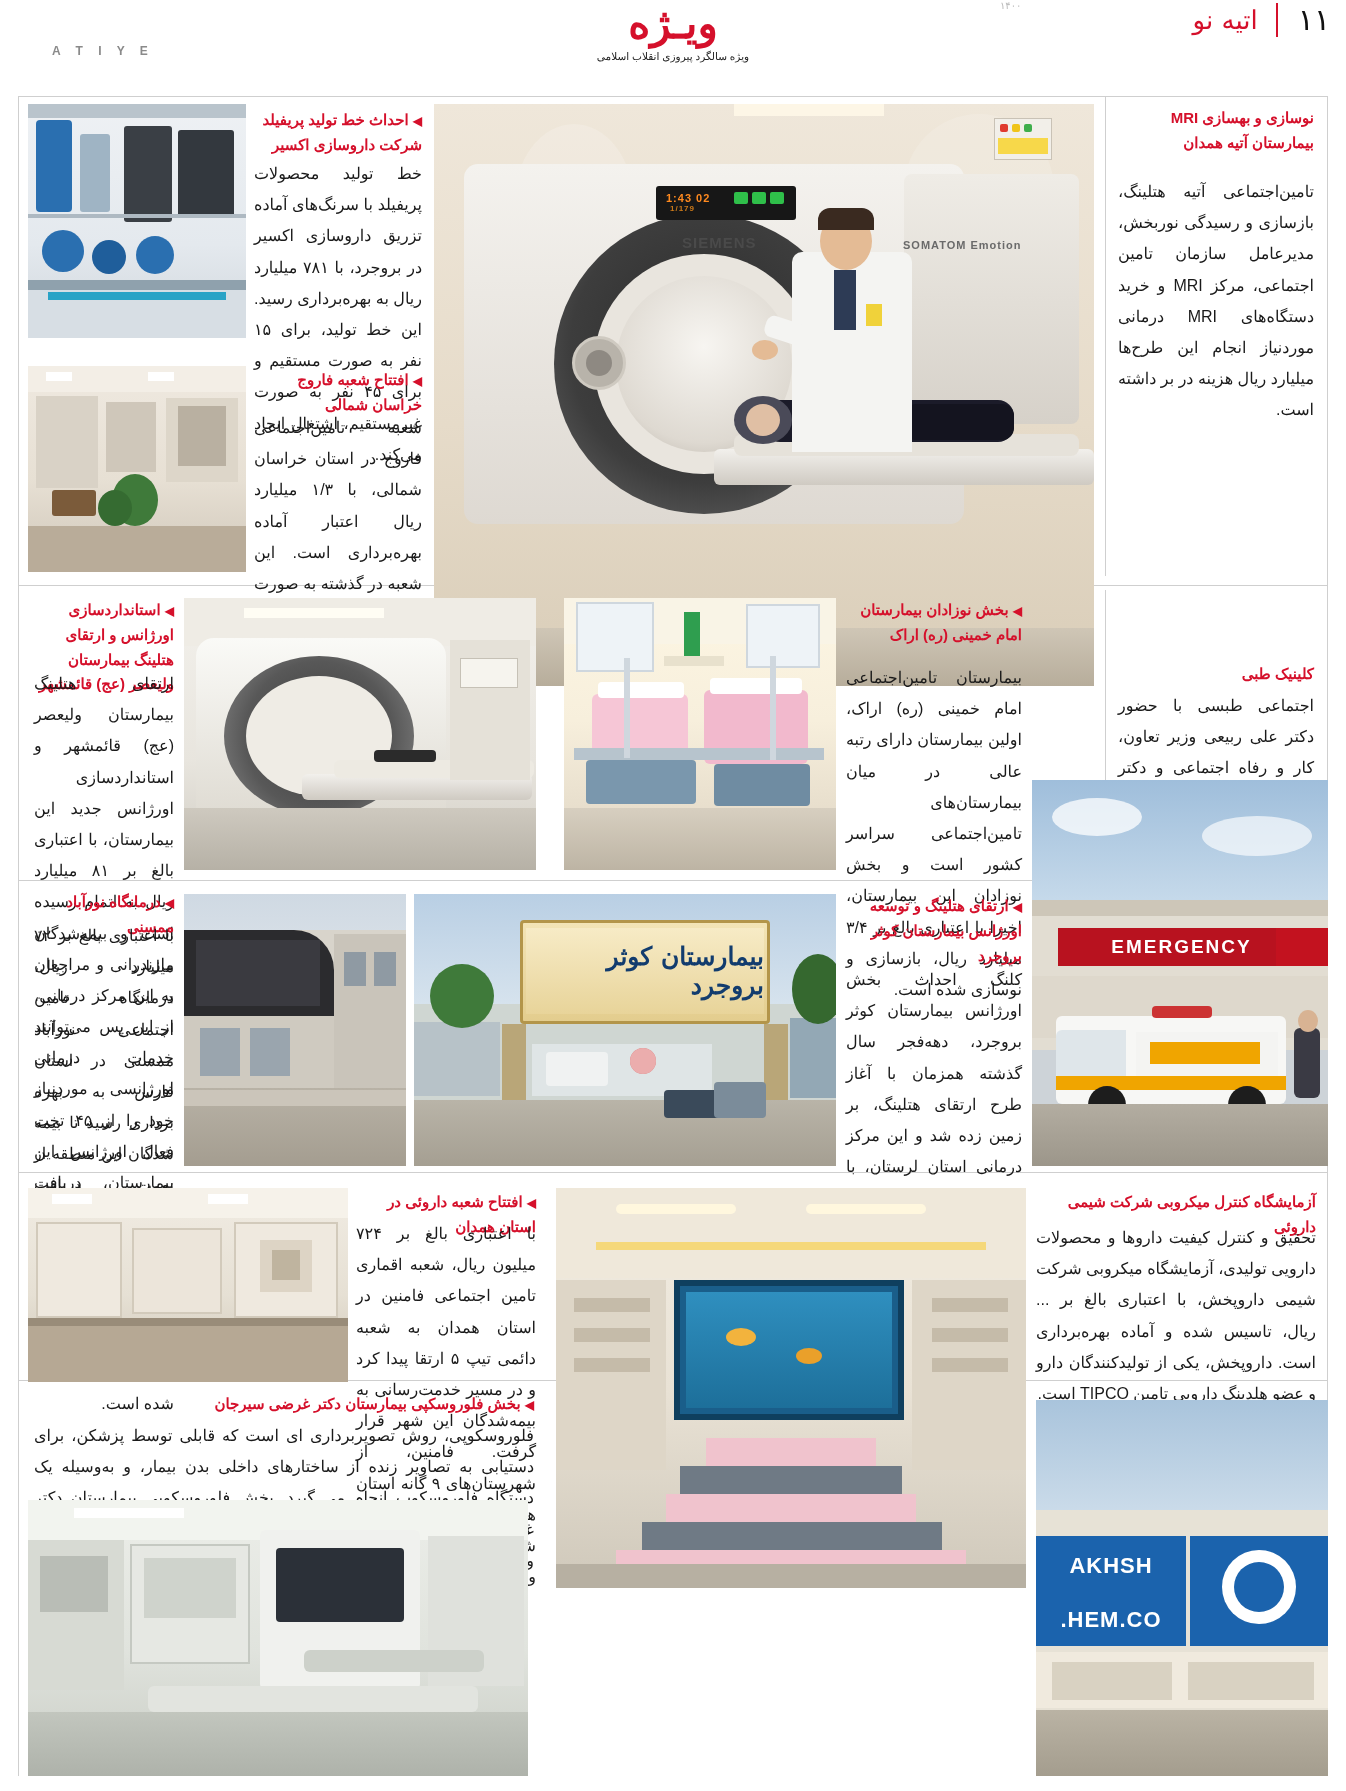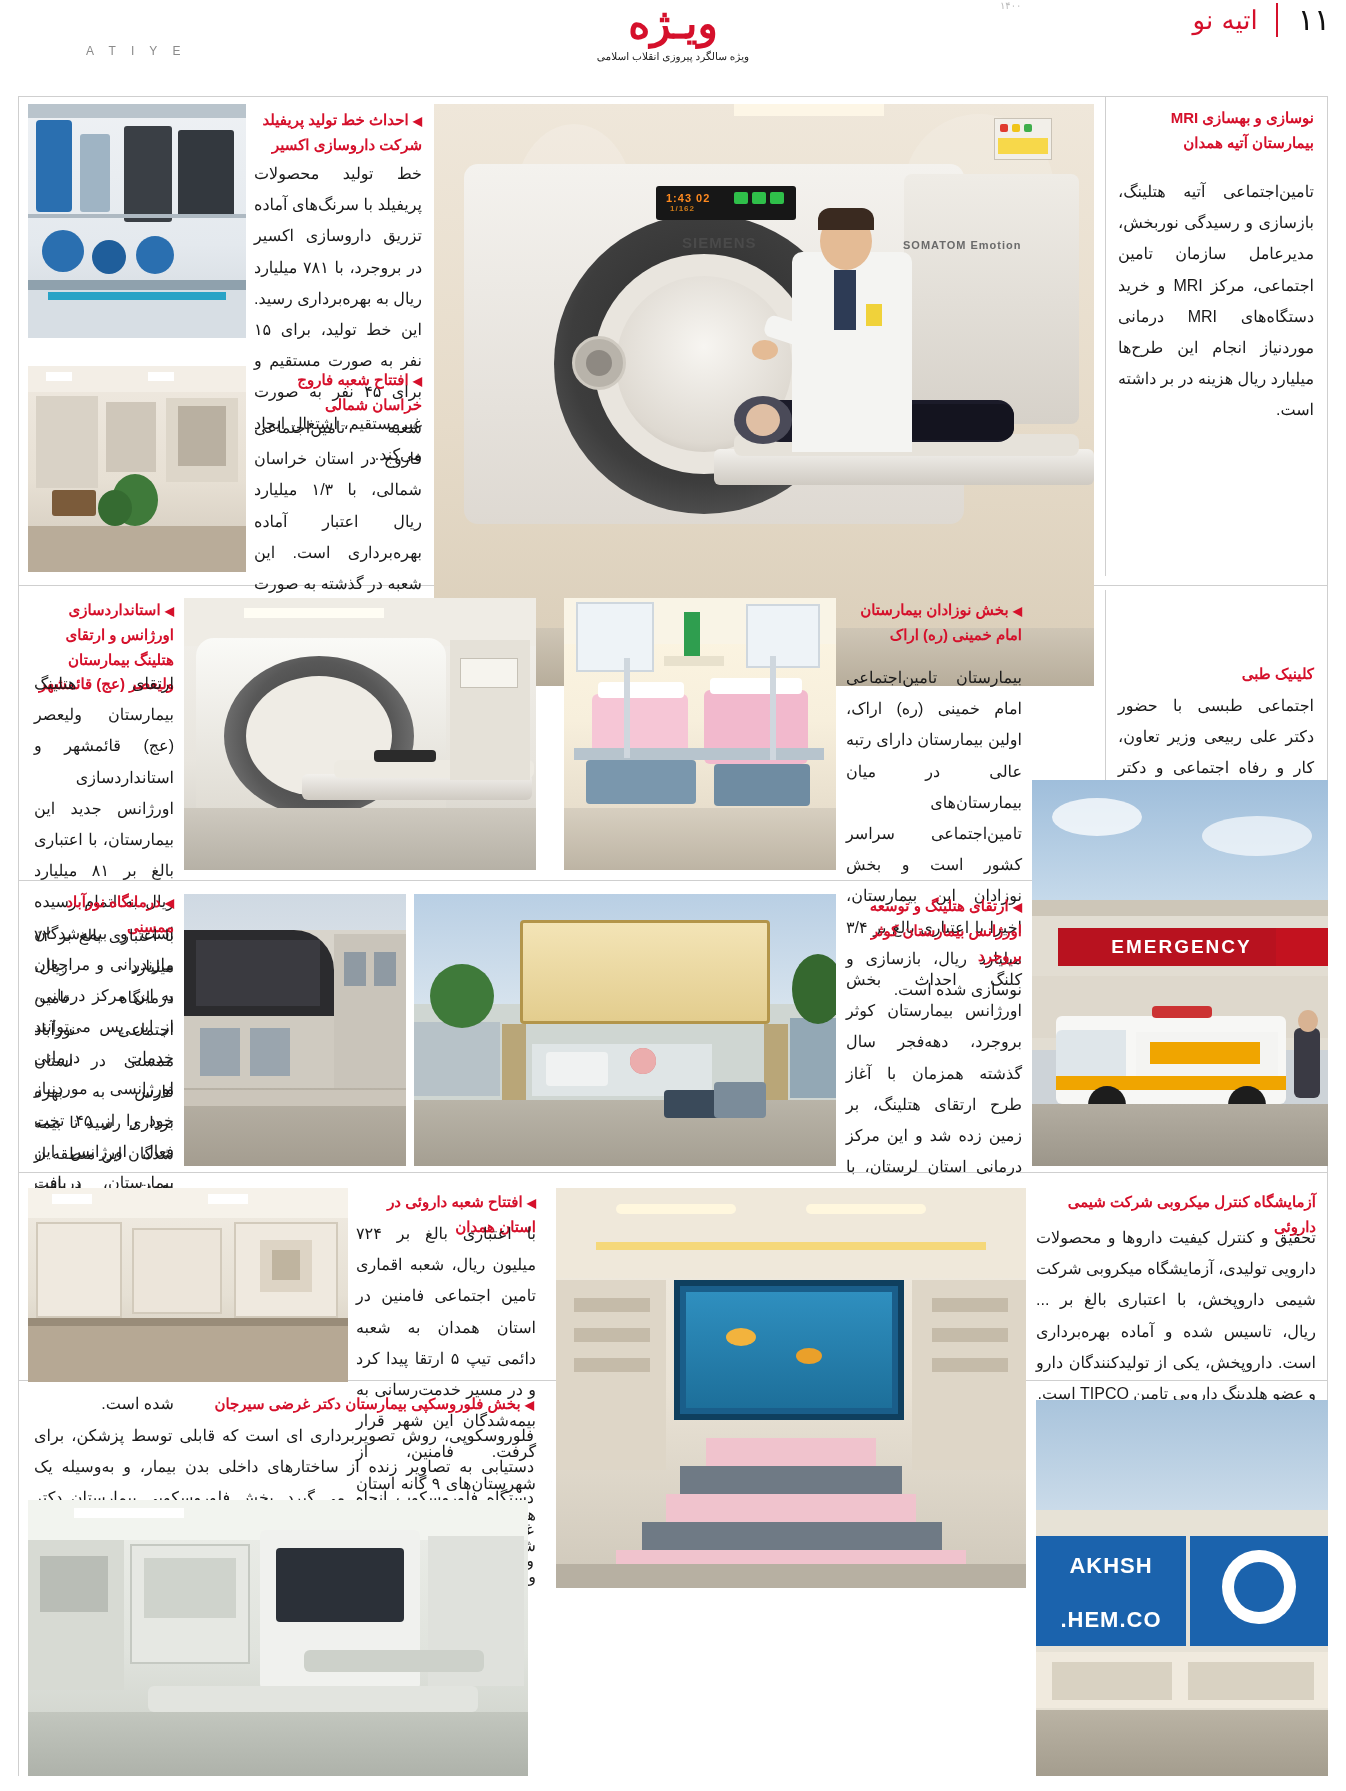--- a/index.html
+++ b/index.html
@@ -66,25 +66,26 @@
   }
   .section-name {
     font-family: "DejaVu Serif", serif;
     font-size: 26px;
     color: #d5102b;
     padding: 0 8px;
   }
   .masthead-left {
     position: absolute;
     top: 44px;
-    left: 86px;
+    left: 52px;
     font-size: 12px;
     letter-spacing: 6px;
     color: #8a8a8a;
     direction: ltr;
+    font-weight: bold;
   }
   .masthead-topline {
     position: absolute;
     top: 0; left: 1000px;
     font-size: 10px;
     color: #b9b9b9;
     letter-spacing: 2px;
     direction: ltr;
   }
 
@@ -281,21 +282,21 @@
     <div class="blob" style="left:182px;top:172px;width:176px;height:176px;background:radial-gradient(circle at 50% 40%, #f7f5f1 0%, #ded9d1 70%, #b9b3a9 100%);"></div>
 
     <div class="blob" style="left:138px;top:232px;width:54px;height:54px;background:#b8b3aa;border:3px solid #cfcac1;"></div>
     <div class="blob" style="left:152px;top:246px;width:26px;height:26px;background:#8e8982;"></div>
 
     <div class="dark-panel" style="left:222px;top:82px;width:140px;height:34px;"></div>
     <div class="siemens-label" style="left:232px;top:88px;font-size:11px;color:#ff8a1f;">02   1:43</div>
     <div class="led" style="left:300px;top:88px;width:14px;height:12px;background:#2fbf4a;"></div>
     <div class="led" style="left:318px;top:88px;width:14px;height:12px;background:#2fbf4a;"></div>
     <div class="led" style="left:336px;top:88px;width:14px;height:12px;background:#2fbf4a;"></div>
-    <div class="siemens-label" style="left:236px;top:100px;font-size:8px;color:#cc7a1a;">1/162</div>
+    <div class="siemens-label" style="left:236px;top:100px;font-size:8px;color:#cc7a1a;">1/179</div>
     <div class="siemens-label" style="left:248px;top:130px;font-size:15px;">SIEMENS</div>
     <div class="siemens-label" style="left:438px;top:135px;font-size:11px;color:#6a6a6a;margin-left:31px;">SOMATOM Emotion</div>
 
     <div class="mri-table" style="left:280px;top:345px;width:380px;height:36px;"></div>
     <div class="rect" style="left:300px;top:330px;width:345px;height:22px;background:#e6e2da;border-radius:8px;"></div>
 
     <div class="rect" style="left:330px;top:296px;width:250px;height:42px;background:#1b1b29;border-radius:16px;"></div>
     <div class="blob" style="left:300px;top:292px;width:58px;height:48px;background:#4a4a58;"></div>
     <div class="blob" style="left:312px;top:300px;width:34px;height:32px;background:#e0bfa4;"></div>
     <div class="rect" style="left:470px;top:300px;width:110px;height:36px;background:#14141f;border-radius:12px;"></div>
@@ -385,20 +386,21 @@
     <div class="rect" style="left:16px;top:134px;width:40px;height:48px;background:#9aa5ae;"></div>
     <div class="rect" style="left:66px;top:134px;width:40px;height:48px;background:#9aa5ae;"></div>
     <div class="ground" style="height:78px;background:linear-gradient(180deg,#b8b2a6,#a49d90);"></div>
     <div class="rect" style="left:0;top:196px;width:100%;height:16px;background:#cbc5ba;"></div>
   </div>
 
   <div class="photo" style="top:894px; left:414px; width:422px; height:272px;">
     <div class="sky" style="height:130px;background:linear-gradient(180deg,#b9cfe4,#dbe6ef);"></div>
     <div class="rect" style="left:0;top:110px;width:100%;height:96px;background:#cfd6d2;"></div>
     <div class="rect" style="left:106px;top:26px;width:250px;height:104px;background:linear-gradient(180deg,#f3e4b6,#e3cd8e);border:3px solid #b3954a;border-radius:4px;"></div>
+    <div class="hosp-sign" style="left:112px;top:34px;width:238px;height:86px;font-size:25px;background:linear-gradient(180deg,#f7ebc6,#e8d49a);border:0;">بیمارستان کوثر بروجرد</div>
     <div class="rect" style="left:88px;top:130px;width:24px;height:120px;background:#b9a678;"></div>
     <div class="rect" style="left:350px;top:130px;width:24px;height:120px;background:#b9a678;"></div>
     <div class="rect" style="left:0;top:128px;width:86px;height:74px;background:#b7c2c8;"></div>
     <div class="rect" style="left:376px;top:124px;width:46px;height:80px;background:#93a8b5;"></div>
     <div class="blob" style="left:16px;top:70px;width:64px;height:64px;background:#3f7a3a;"></div>
     <div class="blob" style="left:378px;top:60px;width:52px;height:70px;background:#35682f;"></div>
     <div class="rect" style="left:118px;top:150px;width:180px;height:52px;background:#dfe5e6;"></div>
     <div class="rect" style="left:132px;top:158px;width:62px;height:34px;background:#f0f2f2;border-radius:4px;"></div>
     <div class="blob" style="left:216px;top:154px;width:26px;height:26px;background:#c33;"></div>
     <div class="blob" style="left:216px;top:154px;width:26px;height:26px;background:#fff;opacity:.6;"></div>

